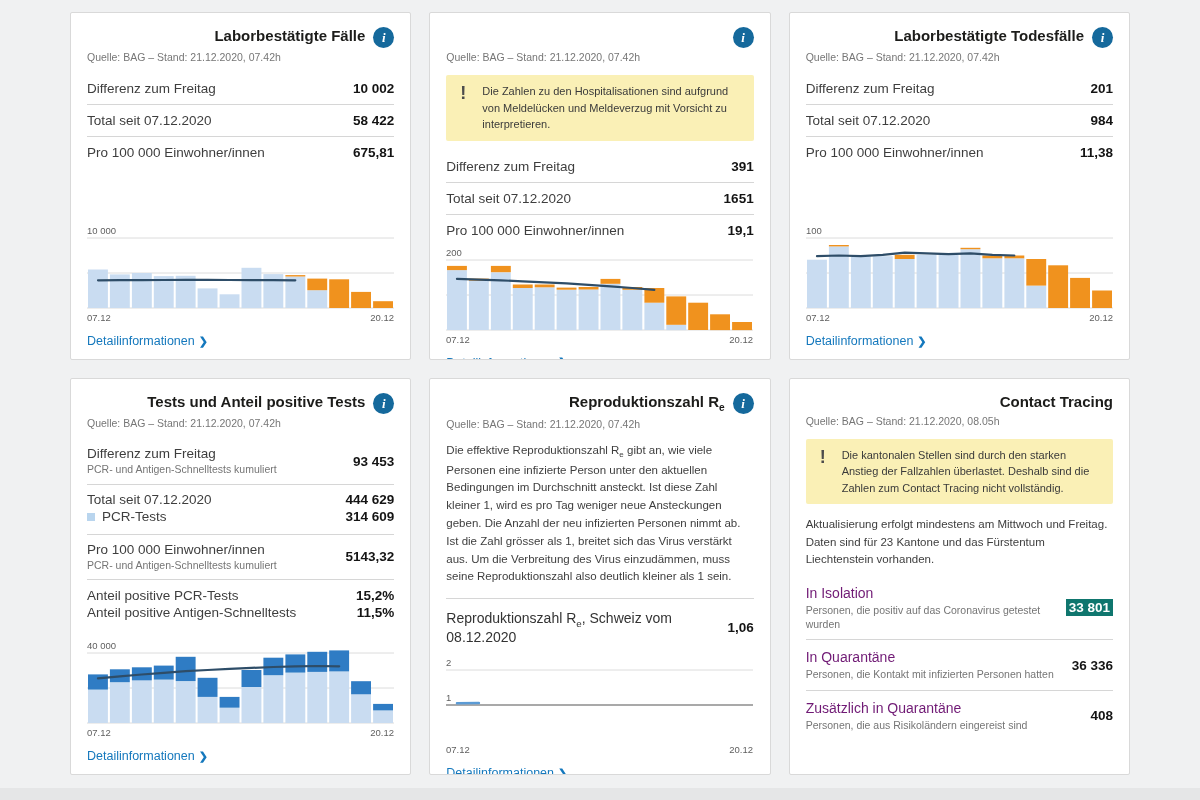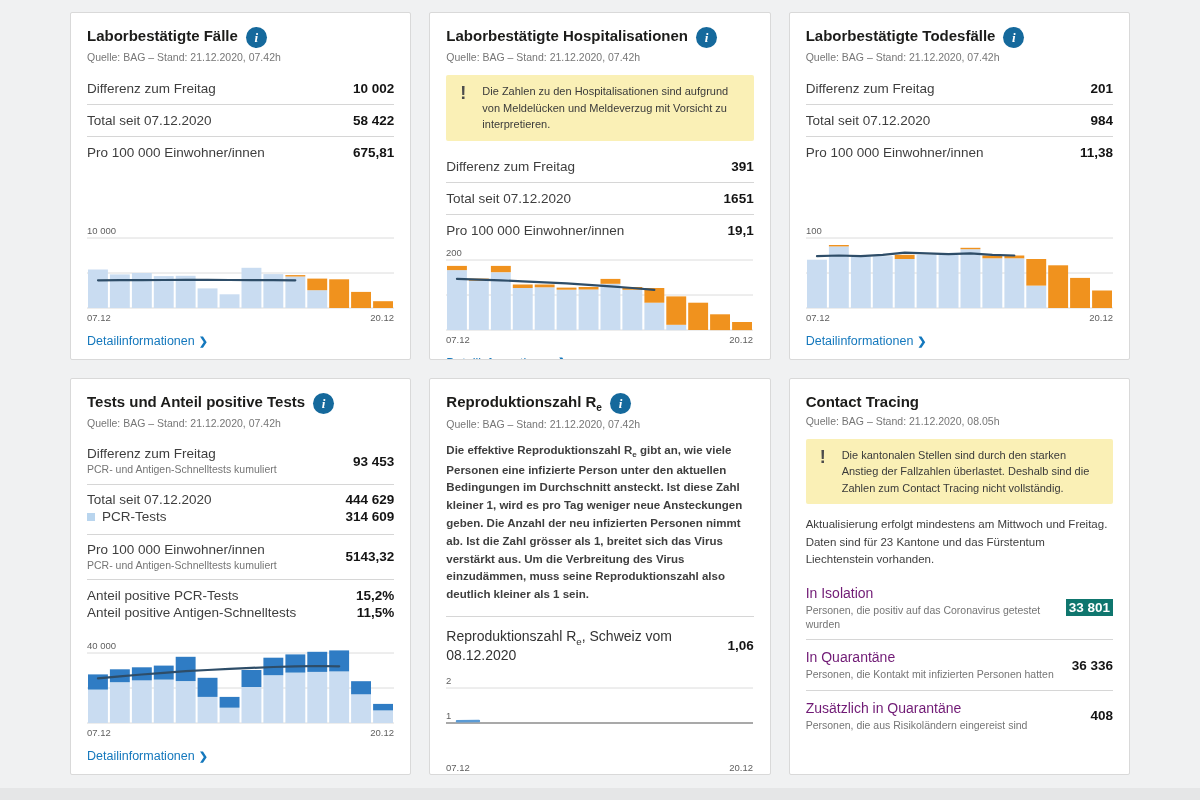--- a/index.html
+++ b/index.html
@@ -4,21 +4,21 @@
 <style>
   html,body{margin:0;padding:0;}
   body{width:1200px;height:800px;overflow:hidden;background:#f0f1f2;
        font-family:"Liberation Sans",sans-serif;}
   .page{position:relative;width:1200px;height:800px;}
   .grid{display:grid;grid-template-columns:repeat(3,1fr);grid-template-rows:348px 397px;
         gap:18px;padding:12px 70px 0;box-sizing:border-box;}
   .card{background:#fff;border:1px solid #d9d9d9;border-radius:2px;
         padding:14px 16px 10px;display:flex;flex-direction:column;
         box-sizing:border-box;overflow:hidden;}
-  .card-head{display:flex;justify-content:flex-start;align-items:flex-start;gap:8px;}
+  .card-head{display:flex;justify-content:flex-end;align-items:flex-start;gap:8px;}
   .card-title{font-size:15px;font-weight:700;color:#1c1c1a;line-height:1.25;}
   .card-title sub{font-size:68%;}
   .info-icon{width:21px;height:21px;border-radius:50%;color:#fff;
              font-family:"Liberation Serif",serif;font-style:italic;font-weight:700;
              font-size:13px;display:flex;align-items:center;justify-content:center;
              flex:none;cursor:pointer;user-select:none;}
   .source{font-size:10.5px;color:#767676;margin-top:3px;}
   .rows{margin-top:10px;}
   .row{display:flex;justify-content:space-between;align-items:center;
        padding:8px 0;font-size:13.5px;color:#3e3e3e;}
@@ -37,21 +37,21 @@
   
   .trow{padding:7px 0;font-size:13.5px;color:#3e3e3e;}
   .trow + .trow{border-top:1px solid #d6d6d6;}
   .flexsb{display:flex;justify-content:space-between;align-items:center;}
   .sub{font-size:10.5px;color:#757575;margin-top:2px;line-height:1.3;}
   .legend-row{display:flex;justify-content:space-between;align-items:center;
               padding:2.5px 0;font-size:13.5px;color:#3e3e3e;}
   .legend-left{display:flex;align-items:center;gap:7px;}
   .sq{width:8px;height:8px;display:inline-block;flex:none;}
   
-  .desc{font-size:11.5px;color:#3e3e3e;line-height:1.55;margin-top:12px;font-weight:bold;}
+  .desc{font-size:11.5px;color:#3e3e3e;line-height:1.55;margin-top:12px;}
   .desc sub{font-size:70%;}
   .re-row{display:flex;justify-content:space-between;align-items:center;margin-top:12px;
           border-top:1px solid #d6d6d6;padding:11px 0;font-size:14px;color:#333;}
   .re-row sub{font-size:70%;}
   
   .ct-desc{font-size:11.5px;color:#3e3e3e;line-height:1.5;margin:12px 0 0;}
   .ct-rows{margin-top:8px;}
   .ct-row{display:flex;justify-content:space-between;align-items:center;padding:8px 0;gap:10px;}
   .ct-row + .ct-row{border-top:1px solid #d6d6d6;}
   .ct-label{font-size:14px;color:#701a75;}
@@ -112,21 +112,20 @@
             </svg></div>
         <a class="detail-link">
           <span>Detailinformationen</span>
           <span class="chev">❯</span>
         </a>
       </div>
     </div>
 
     <div class="card">
       <div class="card-head">
-        <div class="card-title">Laborbestätigte Hospitalisationen</div>
         <span class="info-icon" style="background-color: rgb(21, 105, 156);">i</span>
       </div>
       <div class="source">Quelle: BAG – Stand: 21.12.2020, 07.42h</div>
       <div class="warning" style="background-color: rgb(250, 240, 182);">
         <span class="excl">!</span>
         <span class="wtext">Die Zahlen zu den Hospitalisationen sind aufgrund von Meldelücken und Meldeverzug mit Vorsicht zu interpretieren.</span>
       </div>
       <div class="rows">
         <div class="row">
           <span>Differenz zum Freitag</span>

